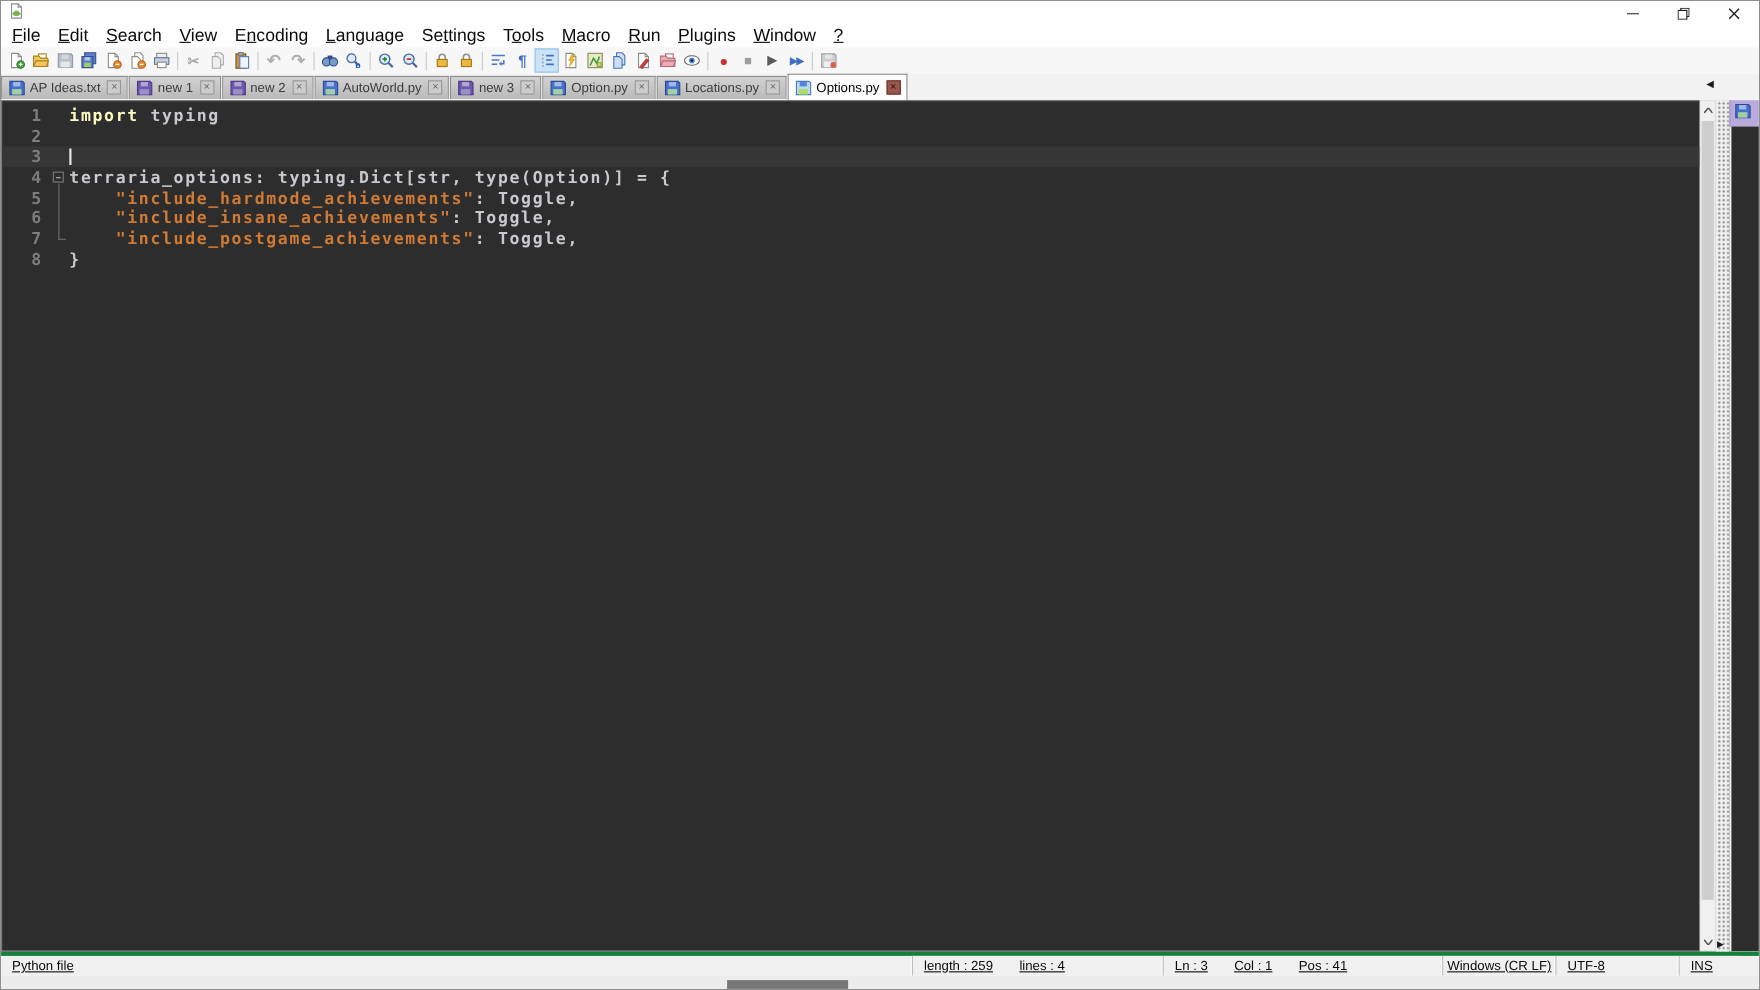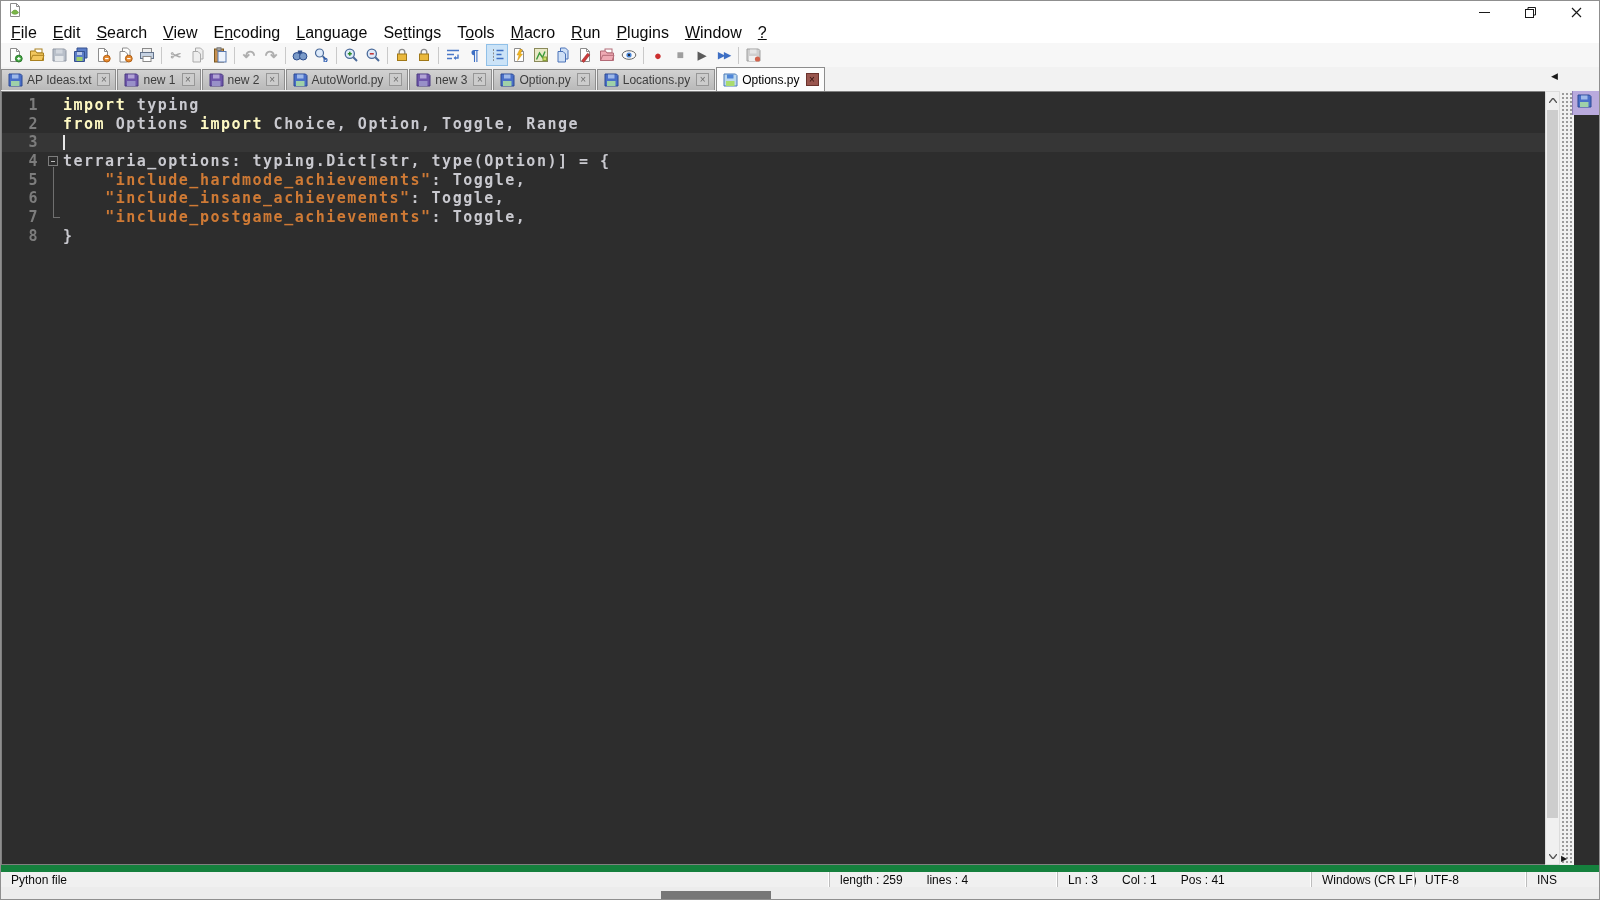--- a/index.html
+++ b/index.html
@@ -65,21 +65,21 @@
 
   
   .splitter{width:12px;flex:0 0 auto;background:#f0f0f0;position:relative;
             background-image:radial-gradient(circle,#9a9a9a 1px,transparent 1.2px);background-size:4px 4px;background-position:1px 1px;}
   .splitter-arrow{position:absolute;left:1px;bottom:2px;font-size:8px;color:#1a1a1a;}
   .sliver{width:27px;flex:0 0 auto;display:flex;flex-direction:column;overflow:hidden;}
   .sliver-tabstrip{height:24px;background:#b9aadd;border-left:1px solid #8d7fb5;display:flex;align-items:center;padding-left:3px;flex:0 0 auto;overflow:hidden;}
   .sliver-editor{flex:1 1 auto;background:#2d2d2d;border-left:2px solid #f2f2f2;}
 
   
-  .statusbar{height:22px;background:#f0f0f0;display:flex;align-items:stretch;font-size:12px;color:#0a0a0a;flex:0 0 auto;border-top:7px solid #15803d;}
+  .statusbar{height:22px;background:#f0f0f0;display:flex;align-items:stretch;font-size:12px;color:#0a0a0a;flex:0 0 auto;border-top:4px solid #15803d;text-decoration:underline;}
   .sb-sec{display:flex;align-items:center;gap:24px;padding:0 10px;white-space:nowrap;}
   .sb-sec + .sb-sec{border-left:1px solid #bdbdbd;box-shadow:-1px 0 0 #ffffff;}
 
   
   .bottomstrip{height:12px;background:#ececec;position:relative;flex:0 0 auto;}
   .taskbar-sliver{position:absolute;left:660px;top:4px;width:110px;bottom:0;background:#777777;}
 </style>
 </head>
 <body>
 
@@ -483,21 +483,21 @@
         </span>
         <span>Options.py</span>
         <span class="tab-close">×</span>
       </div>
       <span class="tab-arrow-left">◀</span>
     </div>
 
   <div class="main">
     <div class="editor codearea" id="editor">
         <div class="code-row"><div class="gutter-num">1</div><div class="fold-cell"></div><div class="code-text"><span class="tk-kw">import</span><span class="tk-t"> typing</span></div></div>
-        <div class="code-row"><div class="gutter-num">2</div><div class="fold-cell"></div><div class="code-text"><span class="tk-kw">from</span><span class="tk-t"> Options </span><span class="tk-kw">import</span><span class="tk-t"> Choice, Option, Toggle, Range</span></div></div>
+        <div class="code-row"><div class="gutter-num">2</div><div class="fold-cell"></div></div>
         <div class="code-row cur"><div class="gutter-num">3</div><div class="fold-cell"></div><div class="code-text"><span class="caret"></span></div></div>
         <div class="code-row"><div class="gutter-num">4</div><div class="fold-cell"><div class="fold-vline from-box"></div><div class="fold-box"></div></div><div class="code-text"><span class="tk-t">terraria_options: typing.Dict[str, type(Option)] = {</span></div></div>
         <div class="code-row"><div class="gutter-num">5</div><div class="fold-cell"><div class="fold-vline"></div></div><div class="code-text"><span class="tk-t">    </span><span class="tk-s">"include_hardmode_achievements"</span><span class="tk-t">: Toggle,</span></div></div>
         <div class="code-row"><div class="gutter-num">6</div><div class="fold-cell"><div class="fold-vline"></div></div><div class="code-text"><span class="tk-t">    </span><span class="tk-s">"include_insane_achievements"</span><span class="tk-t">: Toggle,</span></div></div>
         <div class="code-row"><div class="gutter-num">7</div><div class="fold-cell"><div class="fold-vline half"></div><div class="fold-hstub"></div></div><div class="code-text"><span class="tk-t">    </span><span class="tk-s">"include_postgame_achievements"</span><span class="tk-t">: Toggle,</span></div></div>
         <div class="code-row"><div class="gutter-num">8</div><div class="fold-cell"></div><div class="code-text"><span class="tk-t">}</span></div></div>
       </div>
 
     <div class="vscroll">
       <div class="vs-btn">
@@ -537,21 +537,21 @@
       </div>
       <div class="sb-sec" style="width: 228px;">
         <span>length : 259</span>
         <span>lines : 4</span>
       </div>
       <div class="sb-sec" style="width: 254px;">
         <span>Ln : 3</span>
         <span>Col : 1</span>
         <span>Pos : 41</span>
       </div>
-      <div class="sb-sec" style="width: 103px;">
+      <div class="sb-sec" style="width: 103px; justify-content: center;">
         <span>Windows (CR LF)</span>
       </div>
       <div class="sb-sec" style="width: 112px;">
         <span>UTF-8</span>
       </div>
       <div class="sb-sec" style="width: 58px;">
         <span>INS</span>
       </div>
     </div>
 

